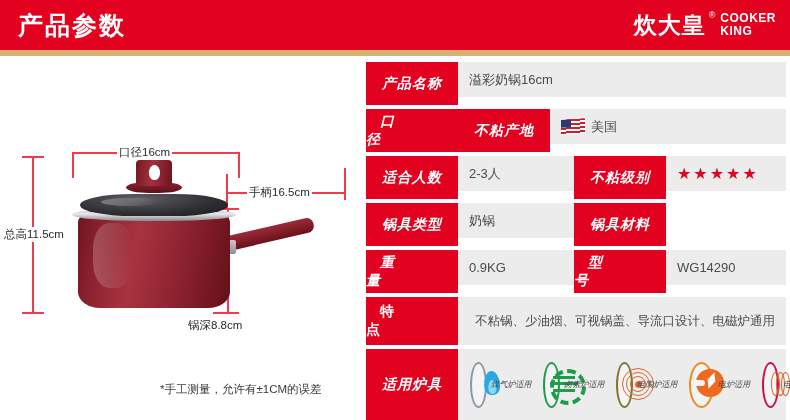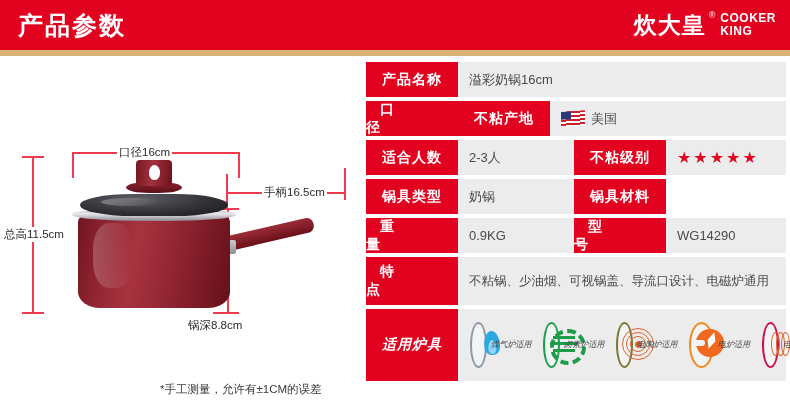--- a/index.html
+++ b/index.html
@@ -128,42 +128,42 @@
   .lab.w2{width:92px;}
   .lab.spaced{letter-spacing:14px;text-indent:14px;}
   .val{
     background:#ececec;color:#4a4a4a;font-size:13px;
     display:flex;align-items:center;padding-left:11px;
     flex:1 1 auto;min-width:0;
   }
   .r-short{height:35px;}
   .r-tall{height:48px;}
   .r-stove{height:72px;font-style:italic;}
-  .lab.r-short{height:35px;}
+  .lab.r-short{height:43px;font-style:italic;}
   .val.r-short{height:35px;}
   .val-a{width:105px;flex:0 0 105px;}
   .val-b{flex:1 1 auto;}
 
   .flagwrap{display:flex;align-items:center;gap:6px;}
   .flag{
     width:24px;height:15px;position:relative;overflow:hidden;border-radius:1px;
     background:repeating-linear-gradient(180deg,#cf2027 0 2px,#ffffff 2px 4px);
     transform:skewY(-4deg);
   }
   .flag-canton{
     position:absolute;left:0;top:0;width:10px;height:8px;background:#2b3a77;
   }
   .stars{display:flex;gap:2px;align-items:center;}
   .star{color:#e2021f;font-size:16px;line-height:16px;}
 
   .feat-text{
     display:block;font-size:12.5px;color:#4a4a4a;line-height:17px;
     padding:6px 0;
   }
-  .val.feat{align-items:center;padding-left:11px;}
+  .val.feat{align-items:center;padding-left:17px;}
 
   .stoves{
     display:flex;align-items:center;gap:11px;padding-left:12px;
   }
   .stove{width:62px;display:flex;align-items:center;gap:3px;}
   .stove-ico{width:42px;height:42px;border-radius:50%;position:relative;}
   .stove-cap{font-size:8.5px;color:#4a4a4a;white-space:nowrap;transform:scale(.95);}
 
   
   .ico-gas{border:2px solid #8d9aa6;background:#f3f4f5;}
@@ -257,21 +257,21 @@
     <div class="dim-label" style="left:117px;top:89px;">口径16cm</div>
 
     <div class="dimline" style="left:32px;top:100px;width:2px;height:158px;"></div>
     <div class="dimline" style="left:22px;top:100px;width:22px;height:2px;"></div>
     <div class="dimline" style="left:22px;top:256px;width:22px;height:2px;"></div>
     <div class="dim-label" style="left:2px;top:171px;">总高11.5cm</div>
 
     <div class="dimline" style="left:226px;top:118px;width:2px;height:36px;"></div>
     <div class="dimline" style="left:344px;top:112px;width:2px;height:32px;"></div>
     <div class="dimline" style="left:226px;top:136px;width:120px;height:2px;"></div>
-    <div class="dim-label" style="left:262px;top:129px;">手柄16.5cm</div>
+    <div class="dim-label" style="left:247px;top:129px;">手柄16.5cm</div>
 
     <div class="dimline" style="left:227px;top:152px;width:2px;height:106px;"></div>
     <div class="dimline" style="left:213px;top:152px;width:26px;height:2px;"></div>
     <div class="dimline" style="left:213px;top:256px;width:26px;height:2px;"></div>
     <div class="dim-label" style="left:186px;top:262px;">锅深8.8cm</div>
 
     <div class="pot-wrap">
       <div class="handle"></div>
       <div class="handle-collar"></div>
       <div class="pot-body"></div>

